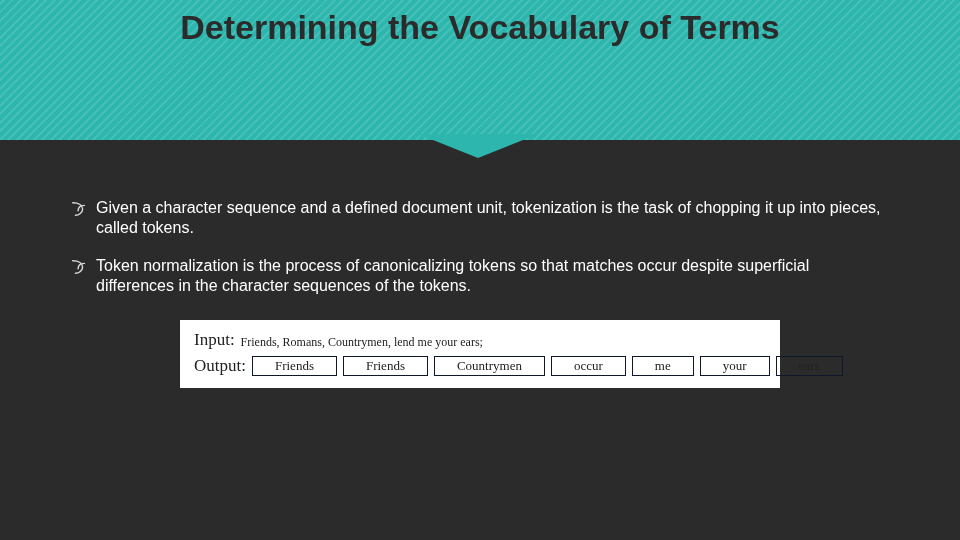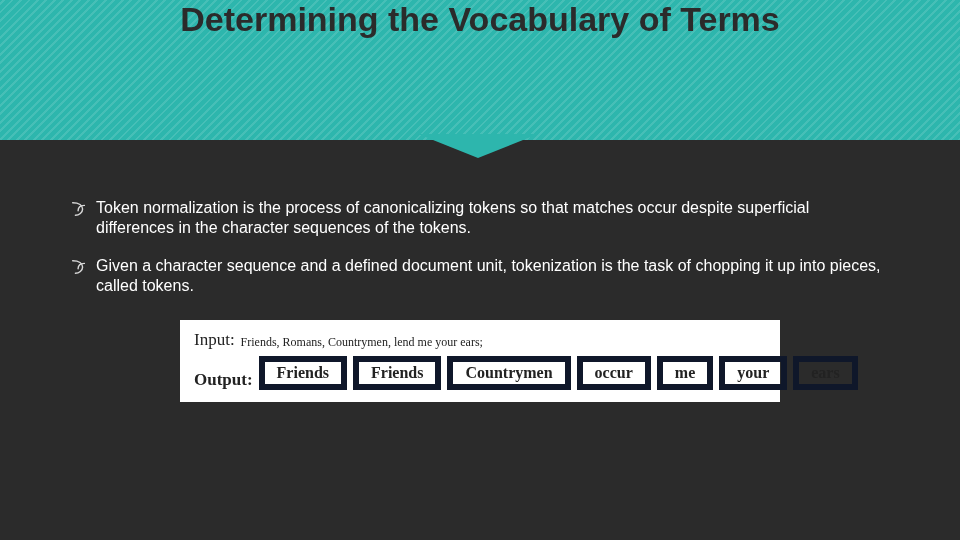--- a/index.html
+++ b/index.html
@@ -19,21 +19,21 @@
       rgba(255,255,255,0.12) 2px,
       transparent 2px,
       transparent 6px
     );
   }
   .title {
     text-align: center;
     color: #2b2b2b;
     font-size: 34px;
     font-weight: 700;
-    padding-top: 0;
+    padding-top: 8px;
   }
   .pointer {
     position: absolute;
     bottom: -18px;
     left: 418px;
     width: 0;
     height: 0;
     border-left: 60px solid transparent;
     border-right: 60px solid transparent;
     border-top: 24px solid #2db6ad;
@@ -66,63 +66,63 @@
     color: #222;
     padding: 10px 14px 12px 14px;
     font-family: "Georgia", "Times New Roman", serif;
   }
   .ex-row {
     display: flex;
     align-items: flex-end;
     gap: 6px;
     flex-wrap: nowrap;
   }
-  .ex-row + .ex-row { margin-top: 6px; font-weight: bold; }
+  .ex-row + .ex-row { margin-top: 6px; }
   .ex-label {
     font-size: 17px;
   }
   .ex-input-text {
     font-size: 12px;
   }
   .token {
     display: inline-block;
-    border: 6px solid #0f172a;
-    padding: 2px 12px;
-    font-size: 16px;
+    border: 1px solid #0f172a;
+    padding: 2px 22px;
+    font-size: 13px;
     line-height: 1.1;
   }
 </style>
 </head>
 <body>
 
 <div class="header">
   <h1 class="title">Determining the Vocabulary of Terms</h1>
   <div class="pointer"></div>
 </div>
 
 <div class="content">
 
   <div class="bullet-item">
     <span class="bullet-icon">
       <svg viewBox="0 0 20 20" width="18" height="18">
         <path d="M3 3 C10 3 14 6 14 10 C14 14 10 17 6 17" stroke="#d8d8d8" stroke-width="1.6" fill="none" stroke-linecap="round"></path>
         <path d="M16 6 C11 6 9 9 9 12" stroke="#d8d8d8" stroke-width="1.6" fill="none" stroke-linecap="round"></path>
       </svg>
     </span>
-    <div class="bullet-text">Token normalization is the process of canonicalizing tokens so that matches occur despite superficial differences in the character sequences of the tokens.</div>
+    <div class="bullet-text">Given a character sequence and a defined document unit, tokenization is the task of chopping it up into pieces, called tokens.</div>
   </div>
 
   <div class="bullet-item">
     <span class="bullet-icon">
       <svg viewBox="0 0 20 20" width="18" height="18">
         <path d="M3 3 C10 3 14 6 14 10 C14 14 10 17 6 17" stroke="#d8d8d8" stroke-width="1.6" fill="none" stroke-linecap="round"></path>
         <path d="M16 6 C11 6 9 9 9 12" stroke="#d8d8d8" stroke-width="1.6" fill="none" stroke-linecap="round"></path>
       </svg>
     </span>
-    <div class="bullet-text">Given a character sequence and a defined document unit, tokenization is the task of chopping it up into pieces, called tokens.</div>
+    <div class="bullet-text">Token normalization is the process of canonicalizing tokens so that matches occur despite superficial differences in the character sequences of the tokens.</div>
   </div>
 
   <div class="example-box">
     <div class="ex-row">
       <span class="ex-label">Input:</span>
       <span class="ex-input-text">Friends, Romans, Countrymen, lend me your ears;</span>
     </div>
     <div class="ex-row">
       <span class="ex-label">Output:</span>
       <span class="token">Friends</span>

